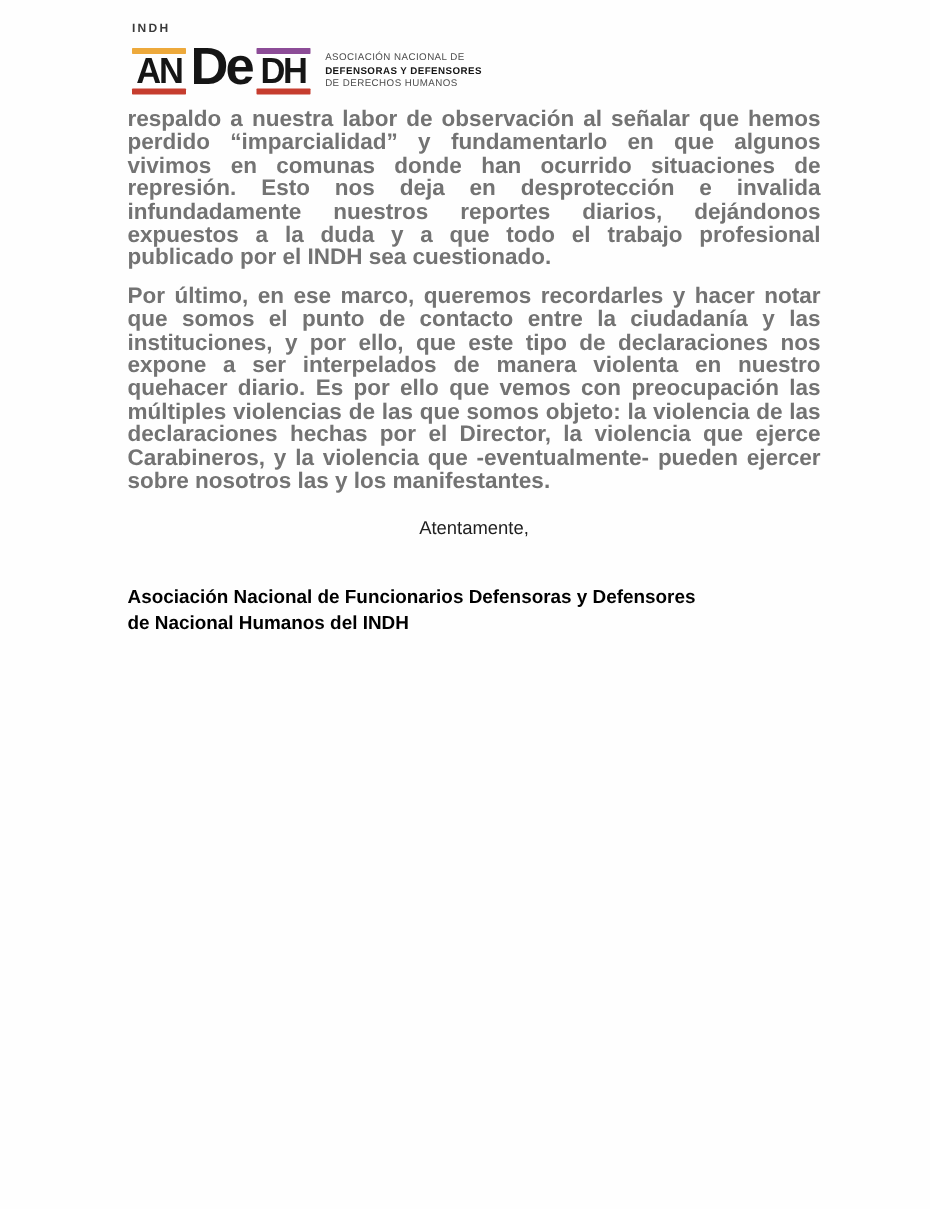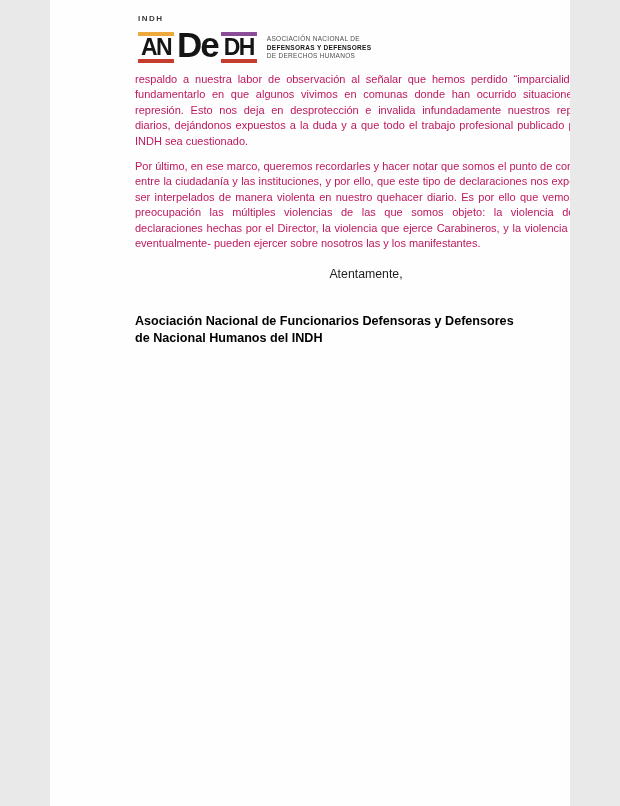--- a/index.html
+++ b/index.html
@@ -1,18 +1,18 @@
 <!DOCTYPE html>
 <html><head>
 <meta charset="utf-8">
 <style>
   html, body { margin: 0; padding: 0; background: #e9e9e9; }
   .page {
     position: relative;
-    width: 520px;
+    width: 620px;
     height: 806px;
     margin: 0 auto;
     background: #fefefe;
     font-family: "Liberation Sans", sans-serif;
     color: #212121;
     overflow: hidden;
   }
 
   
   .letterhead {
@@ -65,24 +65,25 @@
 
   
   .letter-body {
     position: absolute;
     left: 85px;
     top: 72px;
     width: 462px;
   }
   .para {
     margin: 0 0 10px 0;
-    font-size: 11px;
+    font-size: 15px;
     line-height: 15.4px;
     text-align: justify;
-    color: #be185d;
+    color: #737373;
+    font-weight: bold;
   }
   .closing {
     margin: 16px 0 0 0;
     font-size: 12.3px;
     line-height: 15.4px;
     color: #1f1f1f;
     text-align: center;
   }
   .signature {
     margin-top: 30px;

